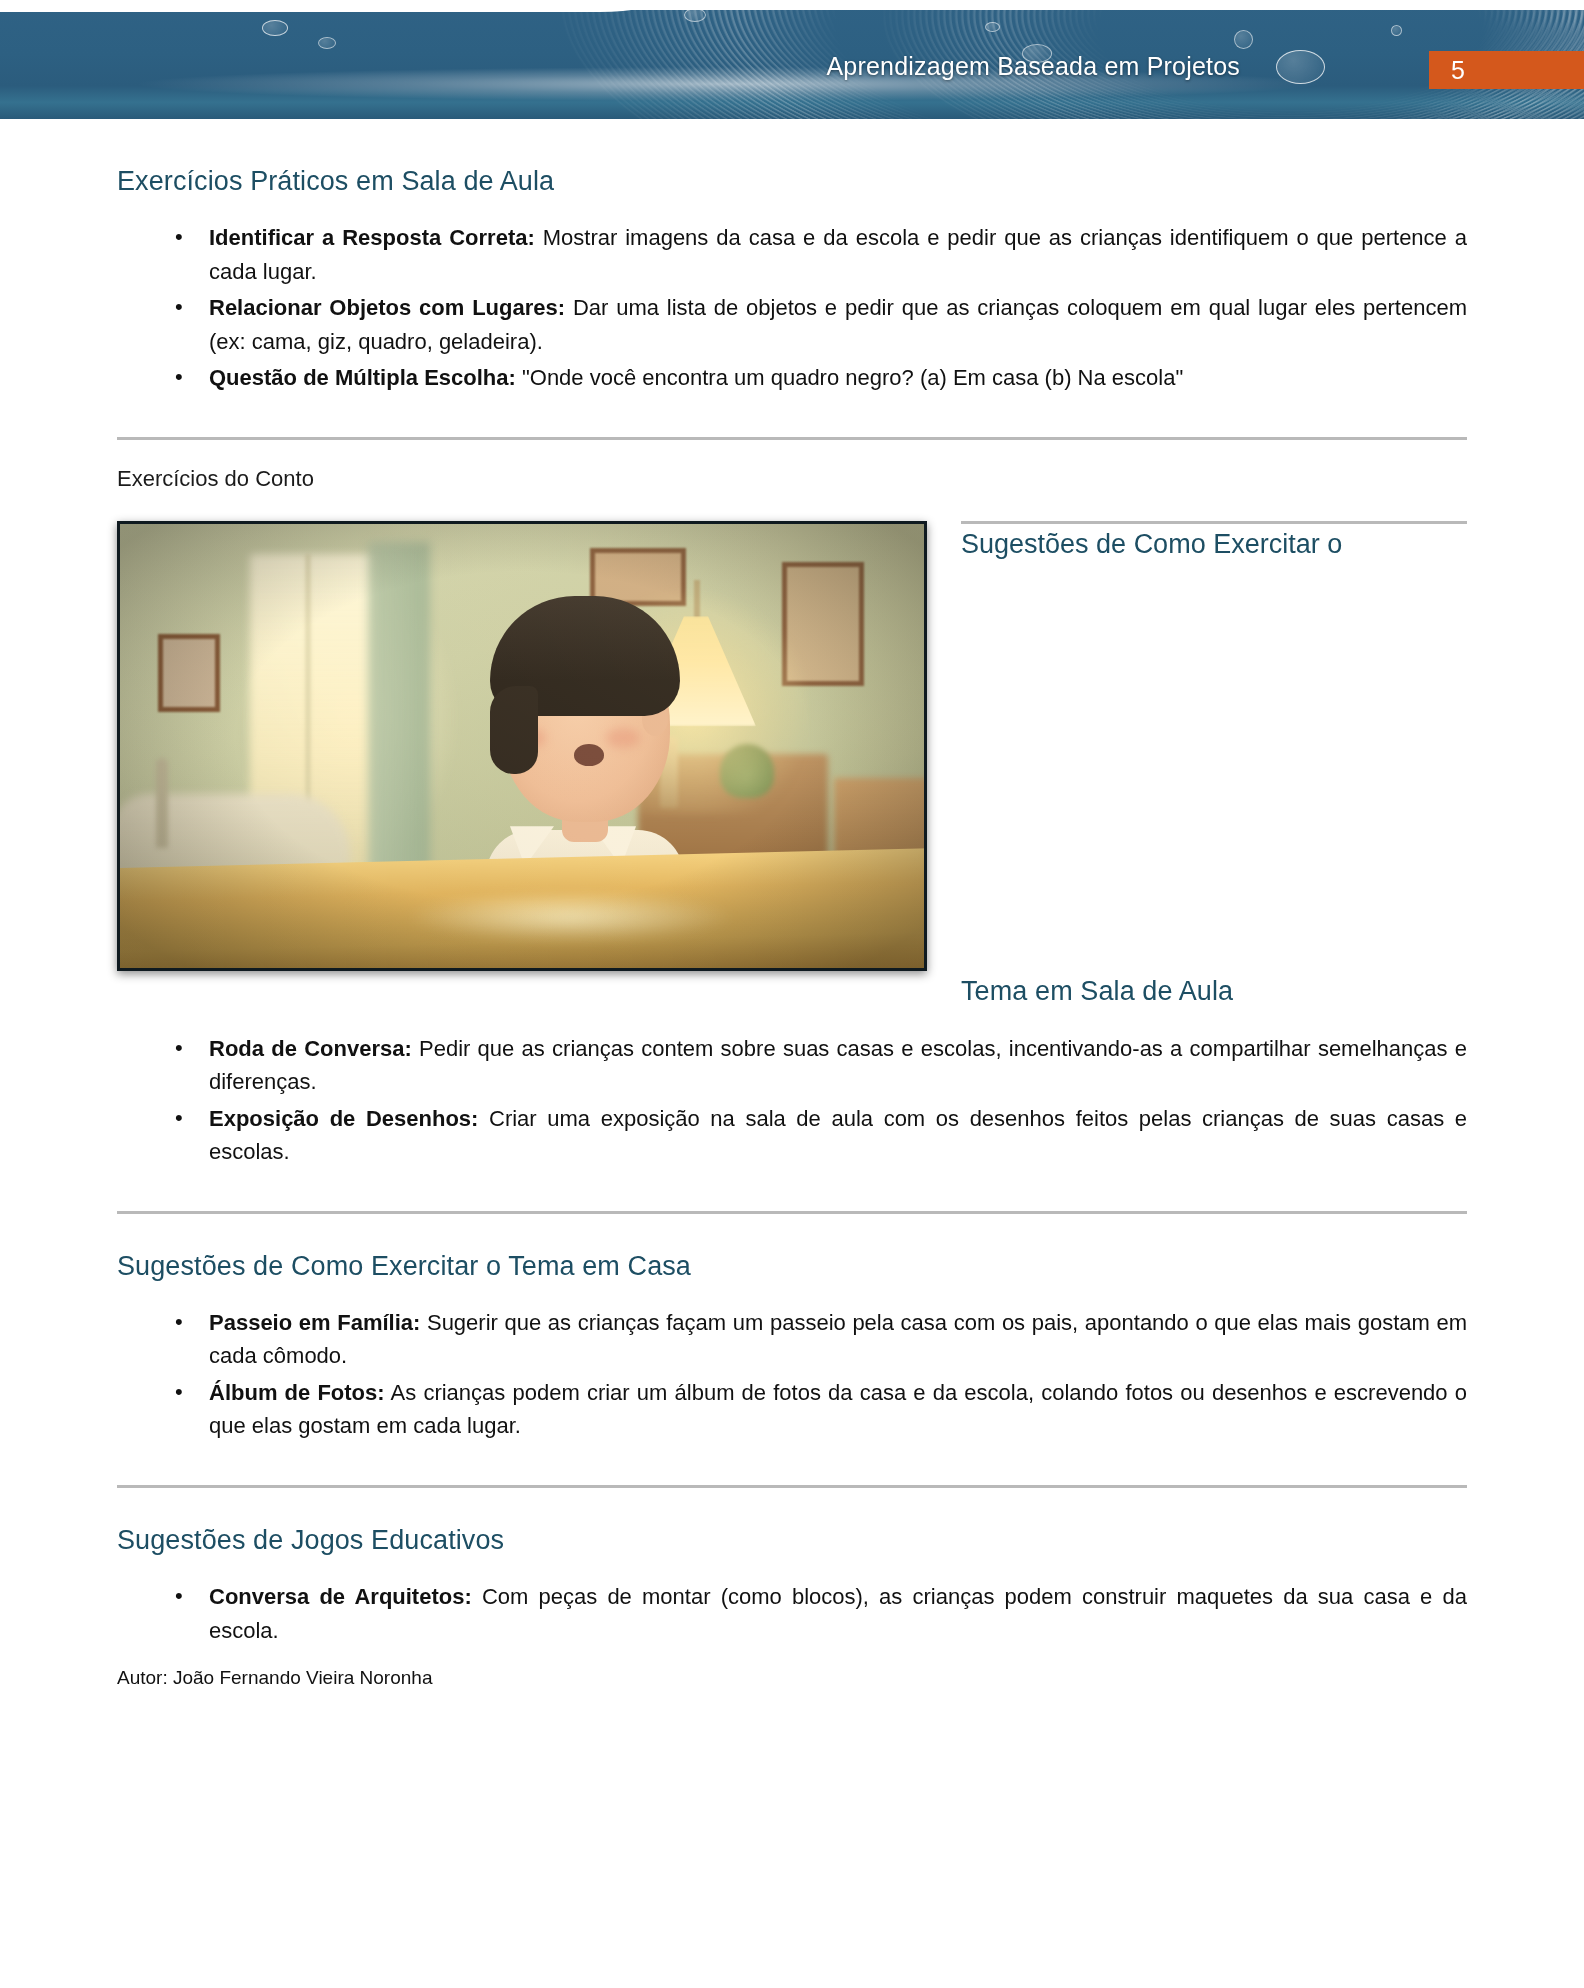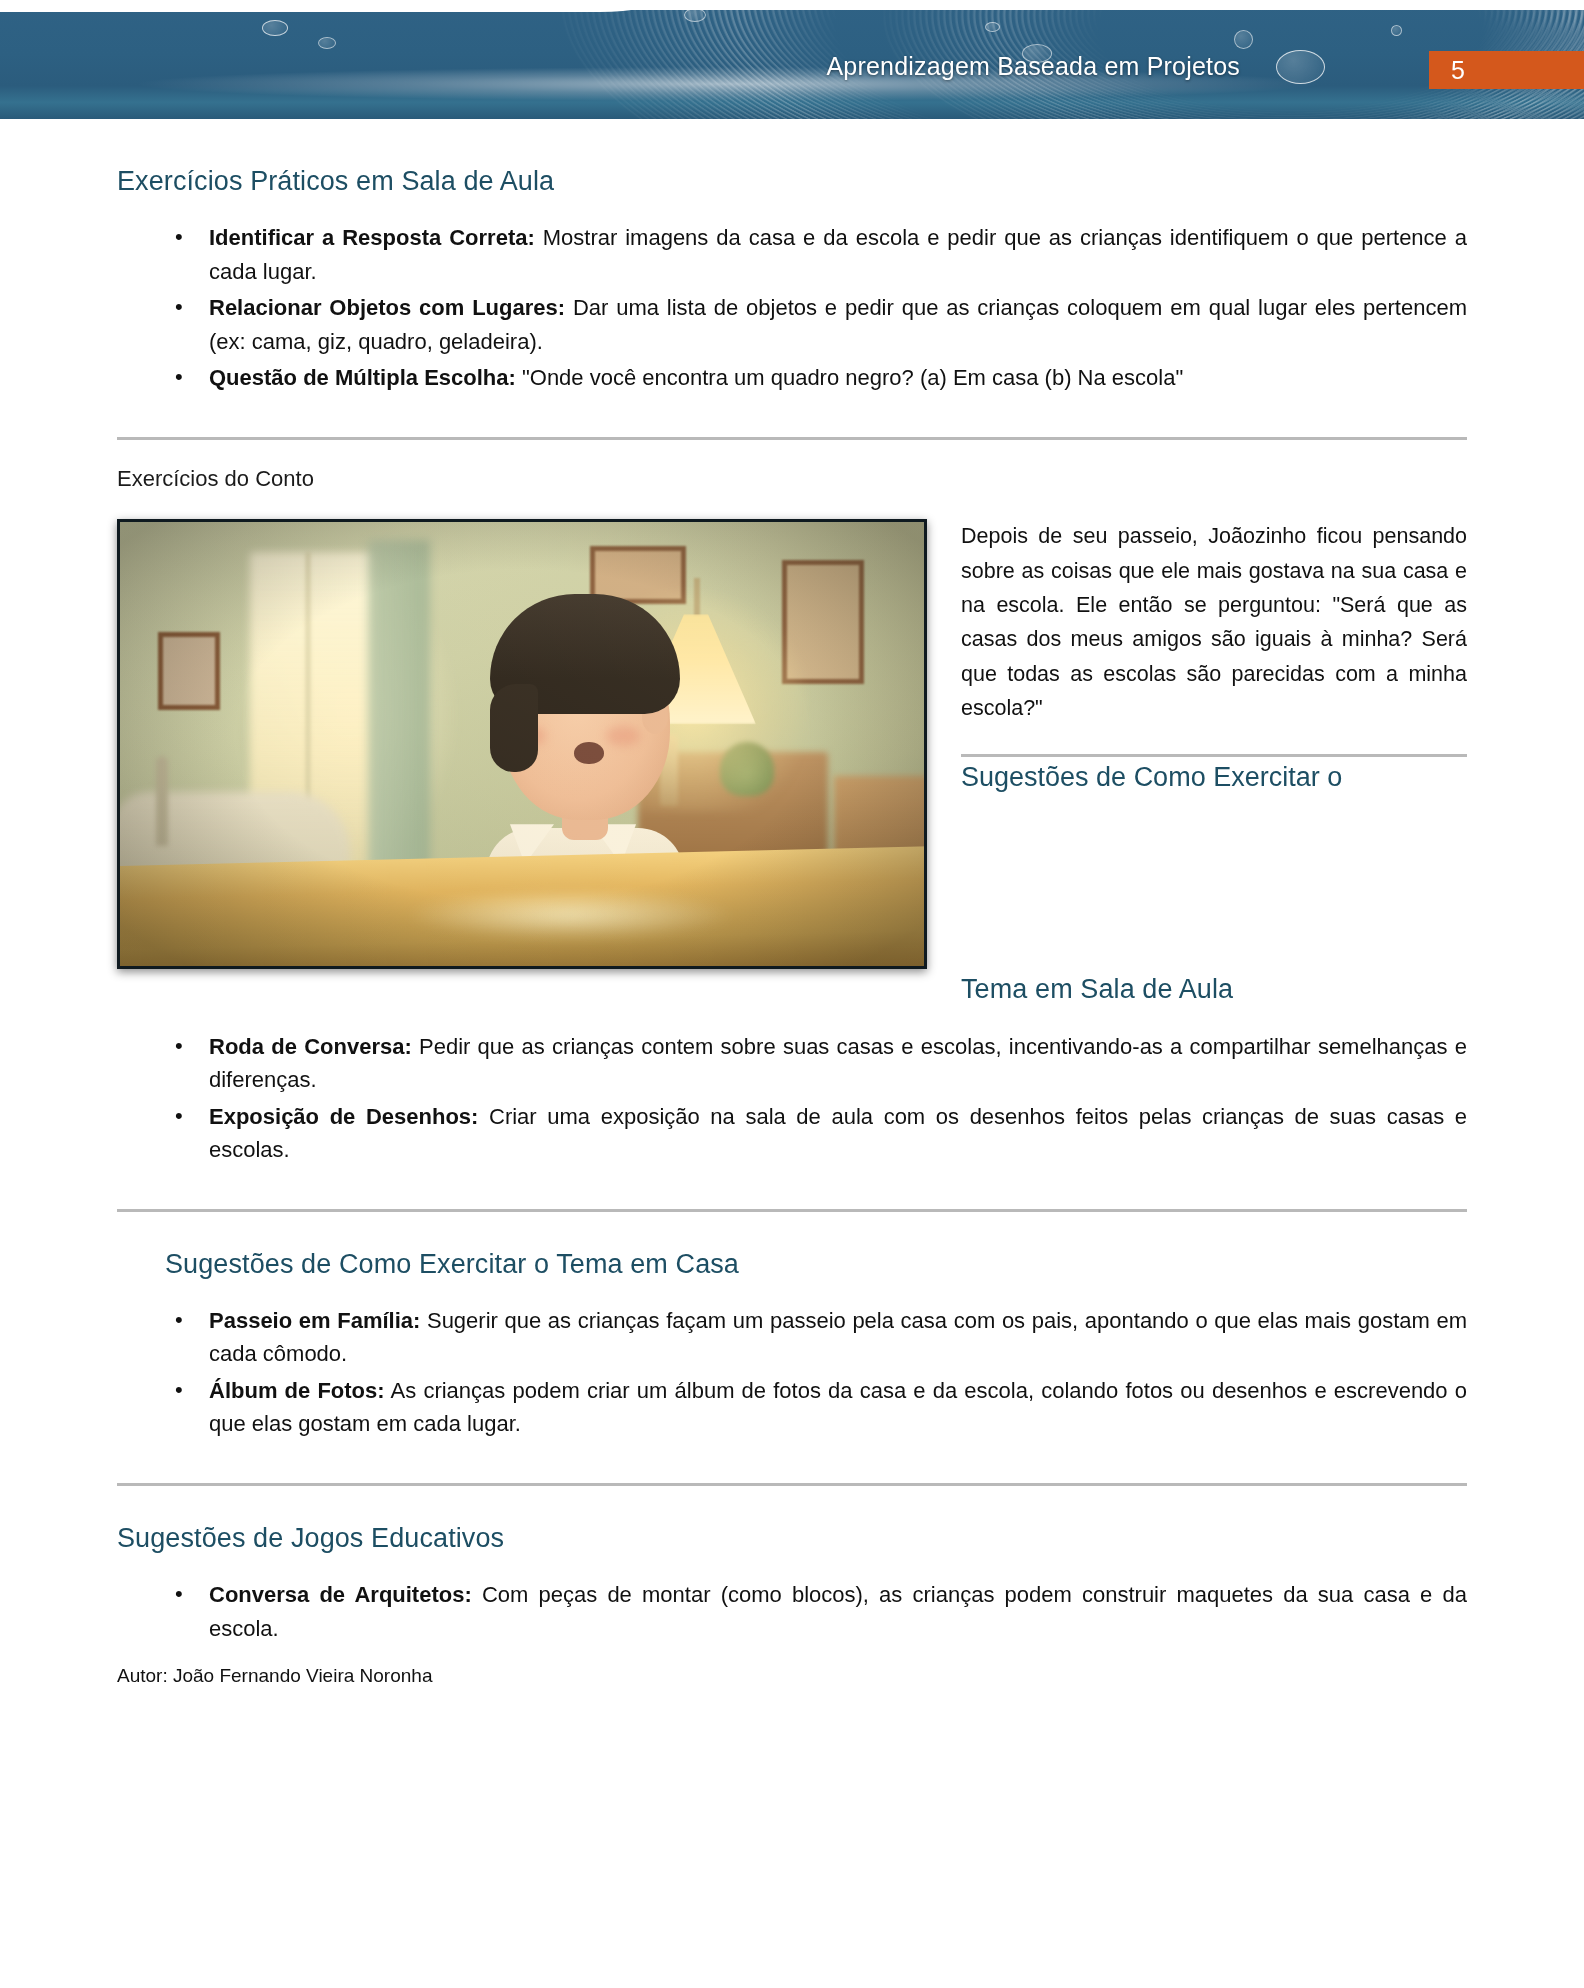--- a/index.html
+++ b/index.html
@@ -581,37 +581,36 @@
           <div class="hand l"></div>
           <div class="hand r"></div>
         </div>
 
         <div class="table"></div>
         <div class="table-shine"></div>
         <div class="warm"></div>
         <div class="vignette"></div>
       </div>
 
-      <p class="story-text">Depois de seu passeio, Joãozinho ficou pensando sobre as coisas que ele mais gostava na sua casa e na escola. Ele então se perguntou: "Será que as casas dos meus amigos são iguais à minha? Será que todas as escolas são parecidas com a minha escola?"</p>
 
       <hr class="divider" style="margin-top:28px; width:auto;">
 
       <h2 class="wrap-heading-right">Sugestões de Como Exercitar o</h2>
     </div>
 
     <h2 class="section-heading" style="margin-top:-4px;">Tema em Sala de Aula</h2>
 
     <ul class="bullets">
       <li><b>Roda de Conversa:</b><span> Pedir que as crianças contem sobre suas casas e escolas, incentivando-as a compartilhar semelhanças e diferenças.</span></li>
       <li><b>Exposição de Desenhos:</b><span> Criar uma exposição na sala de aula com os desenhos feitos pelas crianças de suas casas e escolas.</span></li>
     </ul>
 
     <hr class="divider">
 
-    <h2 class="section-heading" style="margin-top:34px;margin-left:48px;">Sugestões de Como Exercitar o Tema em Casa</h2>
+    <h2 class="section-heading" style="margin-top:34px;">Sugestões de Como Exercitar o Tema em Casa</h2>
 
     <ul class="bullets">
       <li><b>Passeio em Família:</b><span> Sugerir que as crianças façam um passeio pela casa com os pais, apontando o que elas mais gostam em cada cômodo.</span></li>
       <li><b>Álbum de Fotos:</b><span> As crianças podem criar um álbum de fotos da casa e da escola, colando fotos ou desenhos e escrevendo o que elas gostam em cada lugar.</span></li>
     </ul>
 
     <hr class="divider">
 
     <h2 class="section-heading" style="margin-top:34px;">Sugestões de Jogos Educativos</h2>
 

